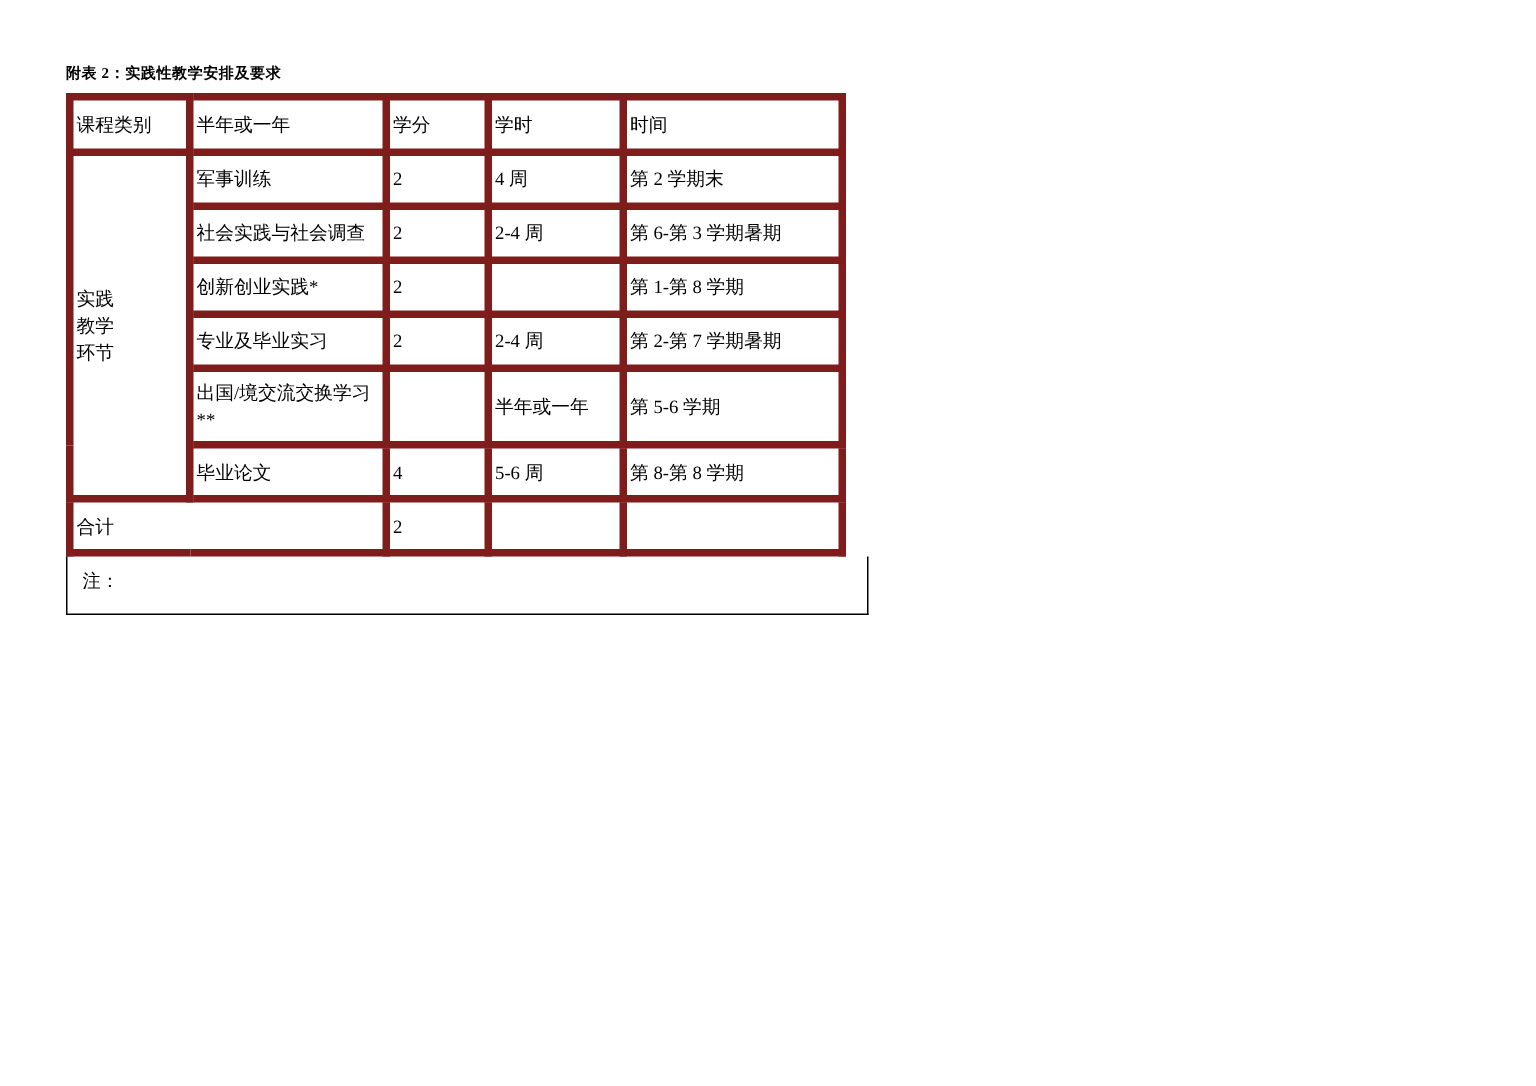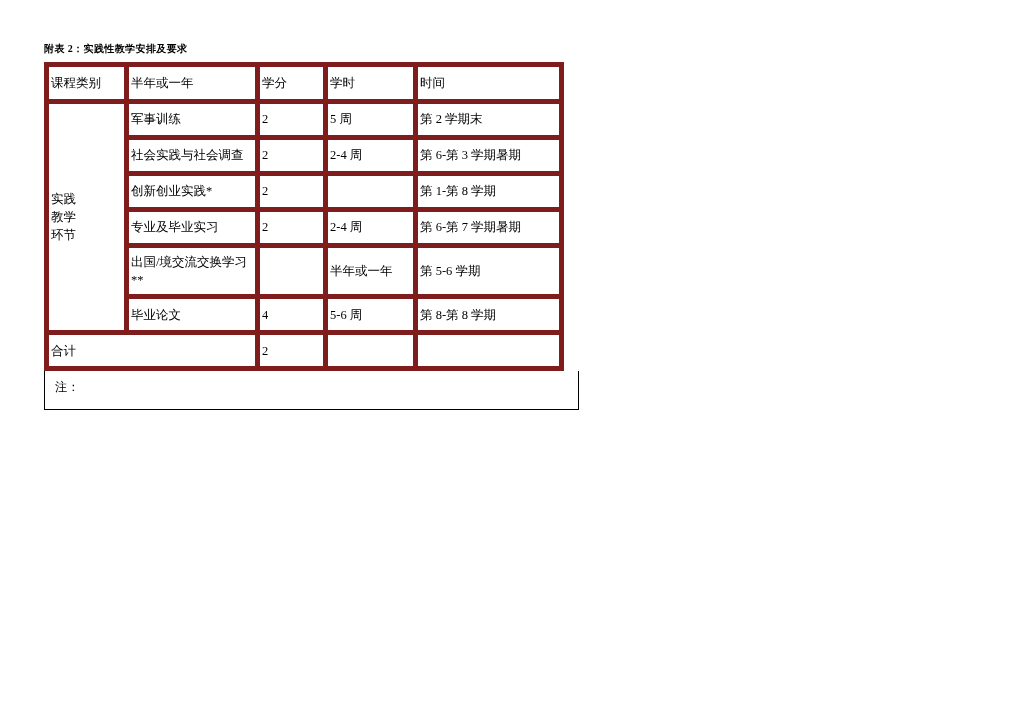--- a/index.html
+++ b/index.html
@@ -118,21 +118,21 @@
         </tr>
 
         <tr>
           <td class="cat-cell" rowspan="6">
             <div>实践</div>
             <div>教学</div>
             <div>环节</div>
           </td>
           <td class="rowcell">军事训练</td>
           <td class="rowcell">2</td>
-          <td class="rowcell">5 周</td>
+          <td class="rowcell">4 周</td>
           <td class="rowcell">第 2 学期末</td>
         </tr>
 
         <tr>
           <td class="rowcell">社会实践与社会调查</td>
           <td class="rowcell">2</td>
           <td class="rowcell">2-4 周</td>
           <td class="rowcell">第 6-第 3 学期暑期</td>
         </tr>
 
@@ -140,21 +140,21 @@
           <td class="rowcell">创新创业实践*</td>
           <td class="rowcell">2</td>
           <td class="rowcell"></td>
           <td class="rowcell">第 1-第 8 学期</td>
         </tr>
 
         <tr>
           <td class="rowcell">专业及毕业实习</td>
           <td class="rowcell">2</td>
           <td class="rowcell">2-4 周</td>
-          <td class="rowcell">第 6-第 7 学期暑期</td>
+          <td class="rowcell">第 2-第 7 学期暑期</td>
         </tr>
 
         <tr>
           <td class="rowcell two-line">
             <div>出国/境交流交换学习</div>
             <div>**</div>
           </td>
           <td class="rowcell"></td>
           <td class="rowcell">半年或一年</td>
           <td class="rowcell">第 5-6 学期</td>

